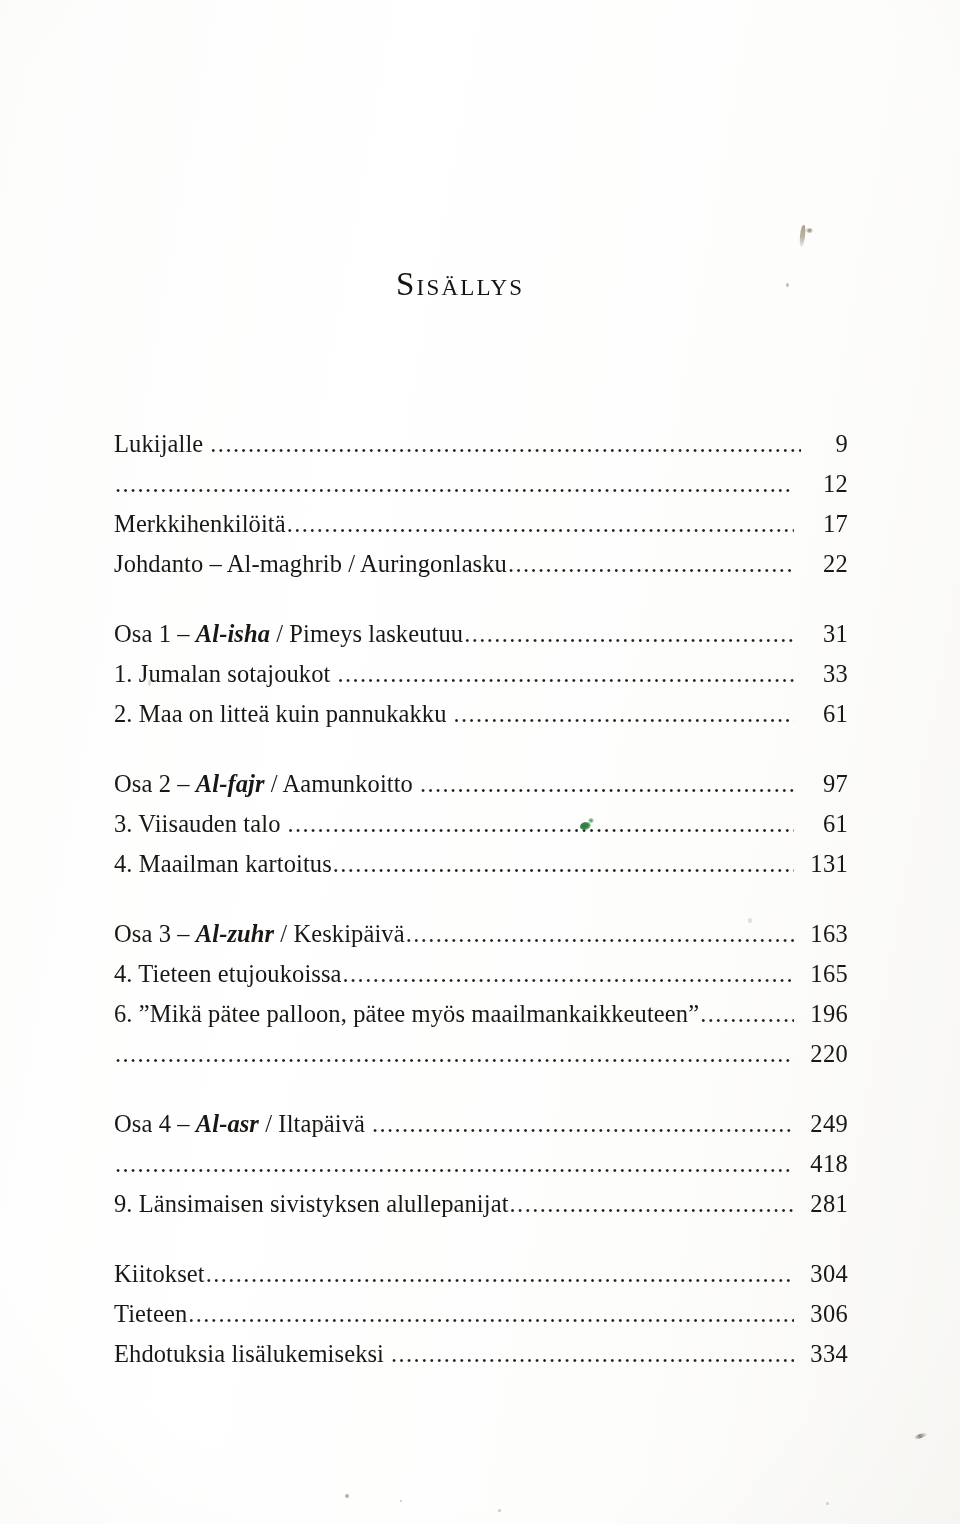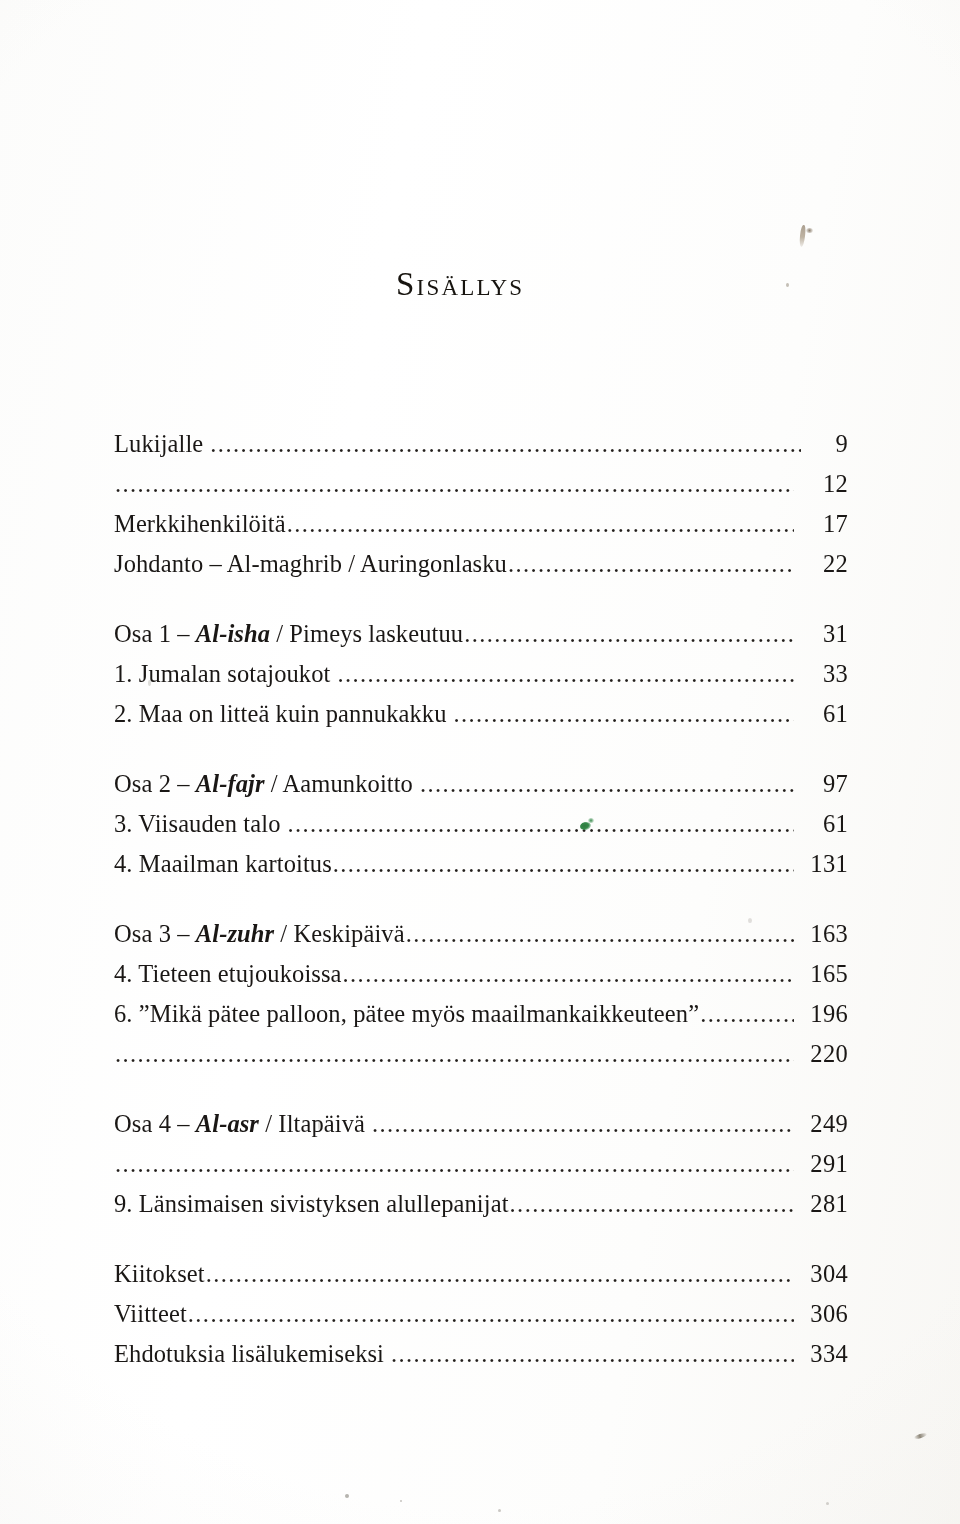--- a/index.html
+++ b/index.html
@@ -250,36 +250,36 @@
         </div>
       </div>
       <div class="group">
         <div class="entry gap-before-leader gap-after-leader">
           <span class="label"><span>Osa 4 – </span><span class="ital">Al-asr</span><span> / Iltapäivä</span></span>
           <span class="leader"></span>
           <span class="pageno">249</span>
         </div>
         <div class="entry gap-after-leader">
           <span class="leader"></span>
-          <span class="pageno">291</span>
+          <span class="pageno">418</span>
         </div>
         <div class="entry gap-after-leader">
           <span class="label"><span>9. Länsimaisen sivistyksen alullepanijat</span></span>
           <span class="leader"></span>
           <span class="pageno">281</span>
         </div>
       </div>
       <div class="group">
         <div class="entry gap-after-leader">
           <span class="label"><span>Kiitokset</span></span>
           <span class="leader"></span>
           <span class="pageno">304</span>
         </div>
         <div class="entry gap-after-leader">
-          <span class="label"><span>Viitteet</span></span>
+          <span class="label"><span>Tieteen</span></span>
           <span class="leader"></span>
           <span class="pageno">306</span>
         </div>
         <div class="entry gap-before-leader gap-after-leader">
           <span class="label"><span>Ehdotuksia lisälukemiseksi</span></span>
           <span class="leader"></span>
           <span class="pageno">334</span>
         </div>
       </div>
     </div>

